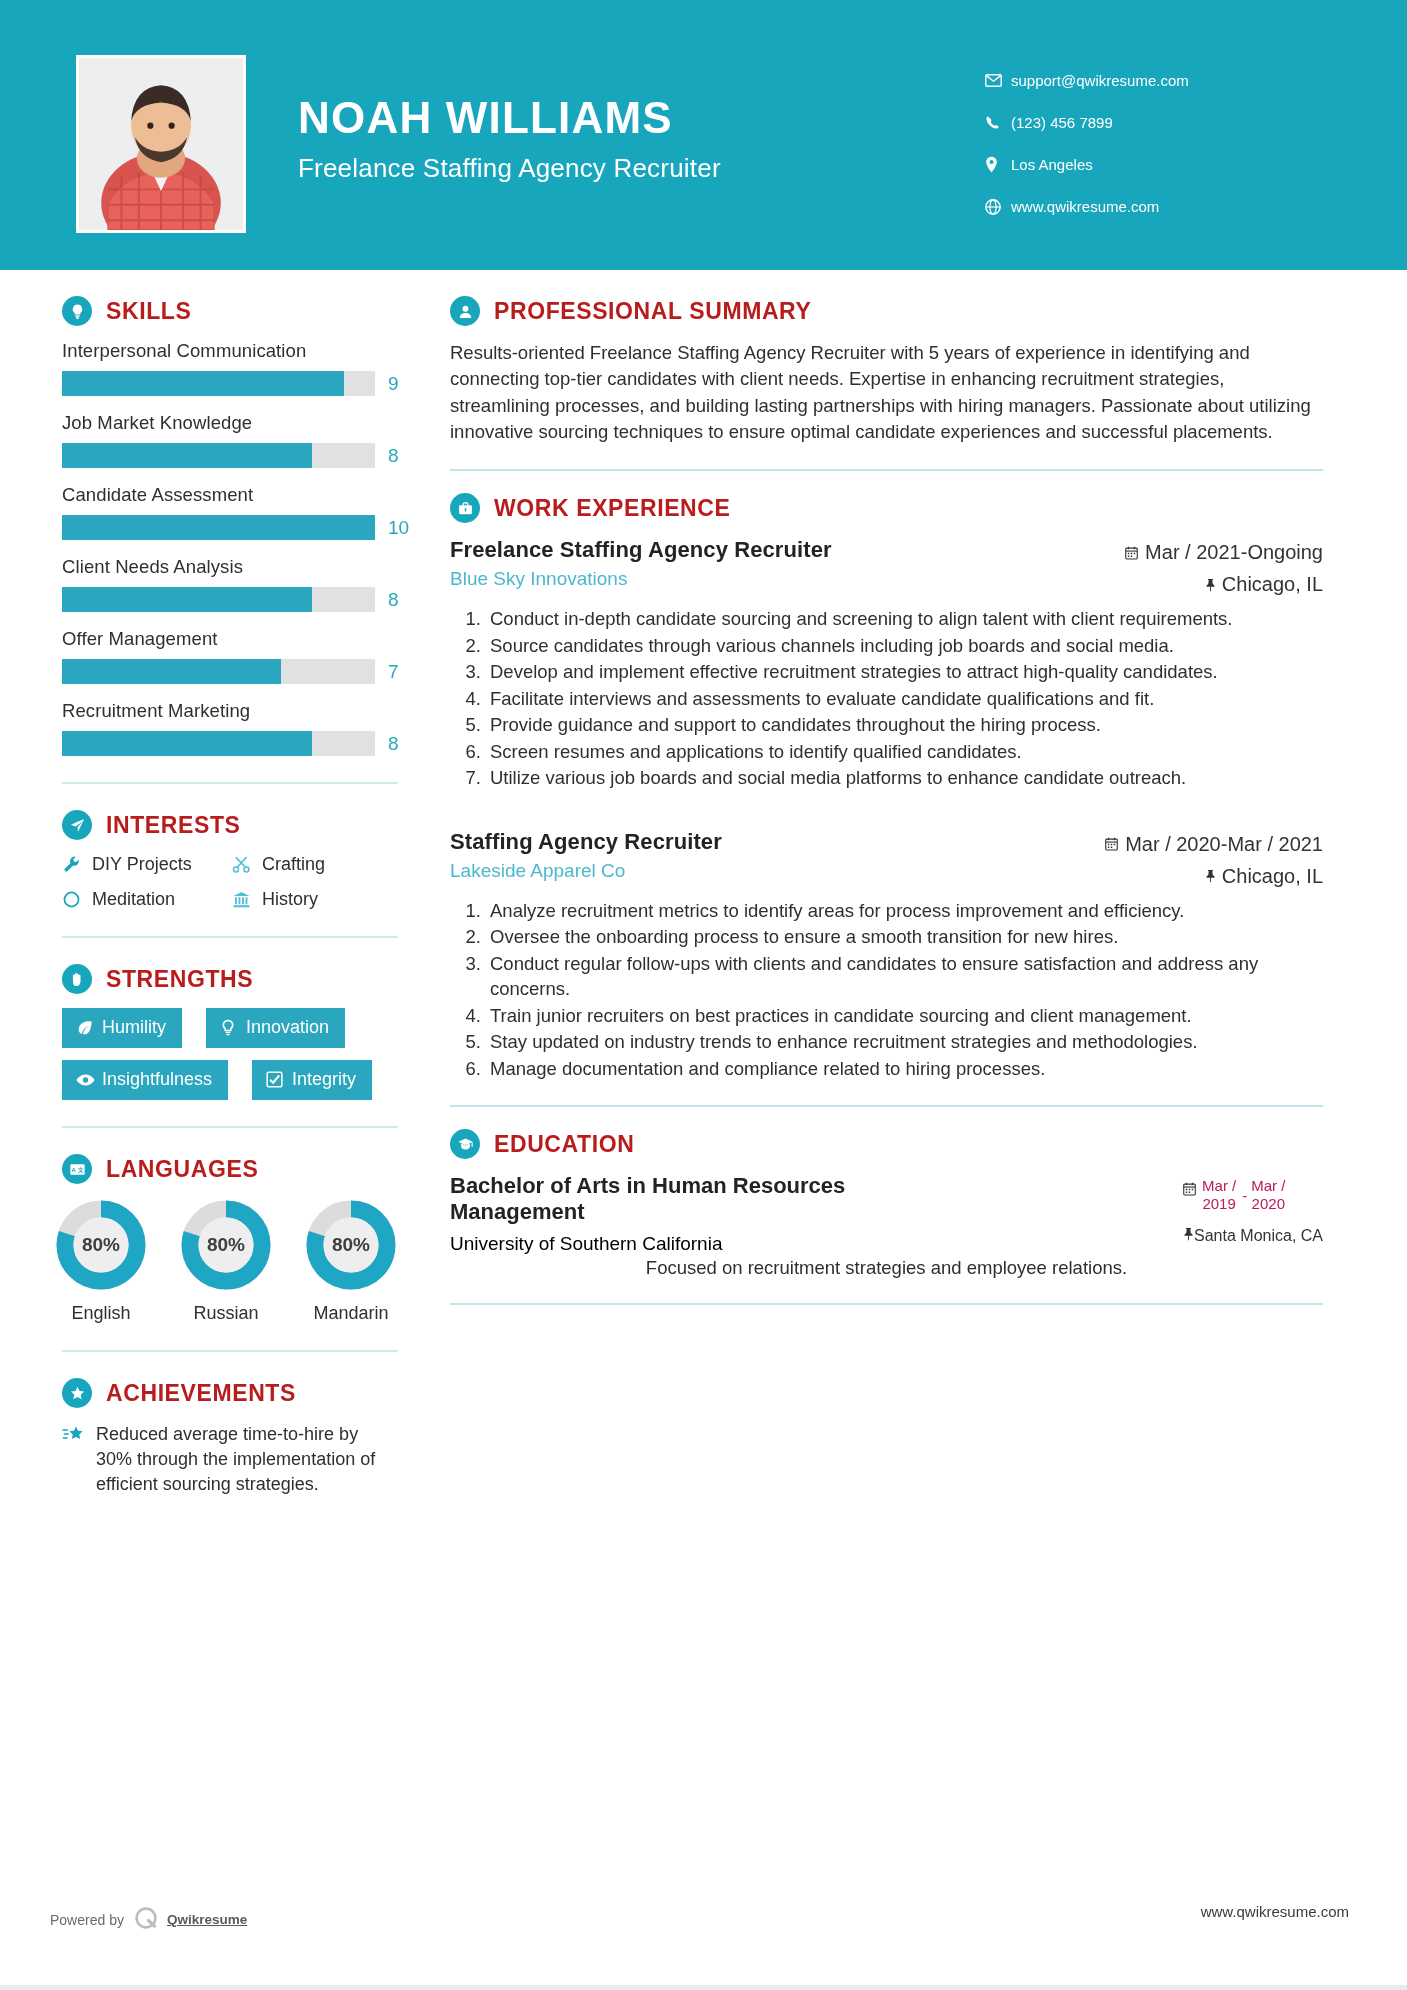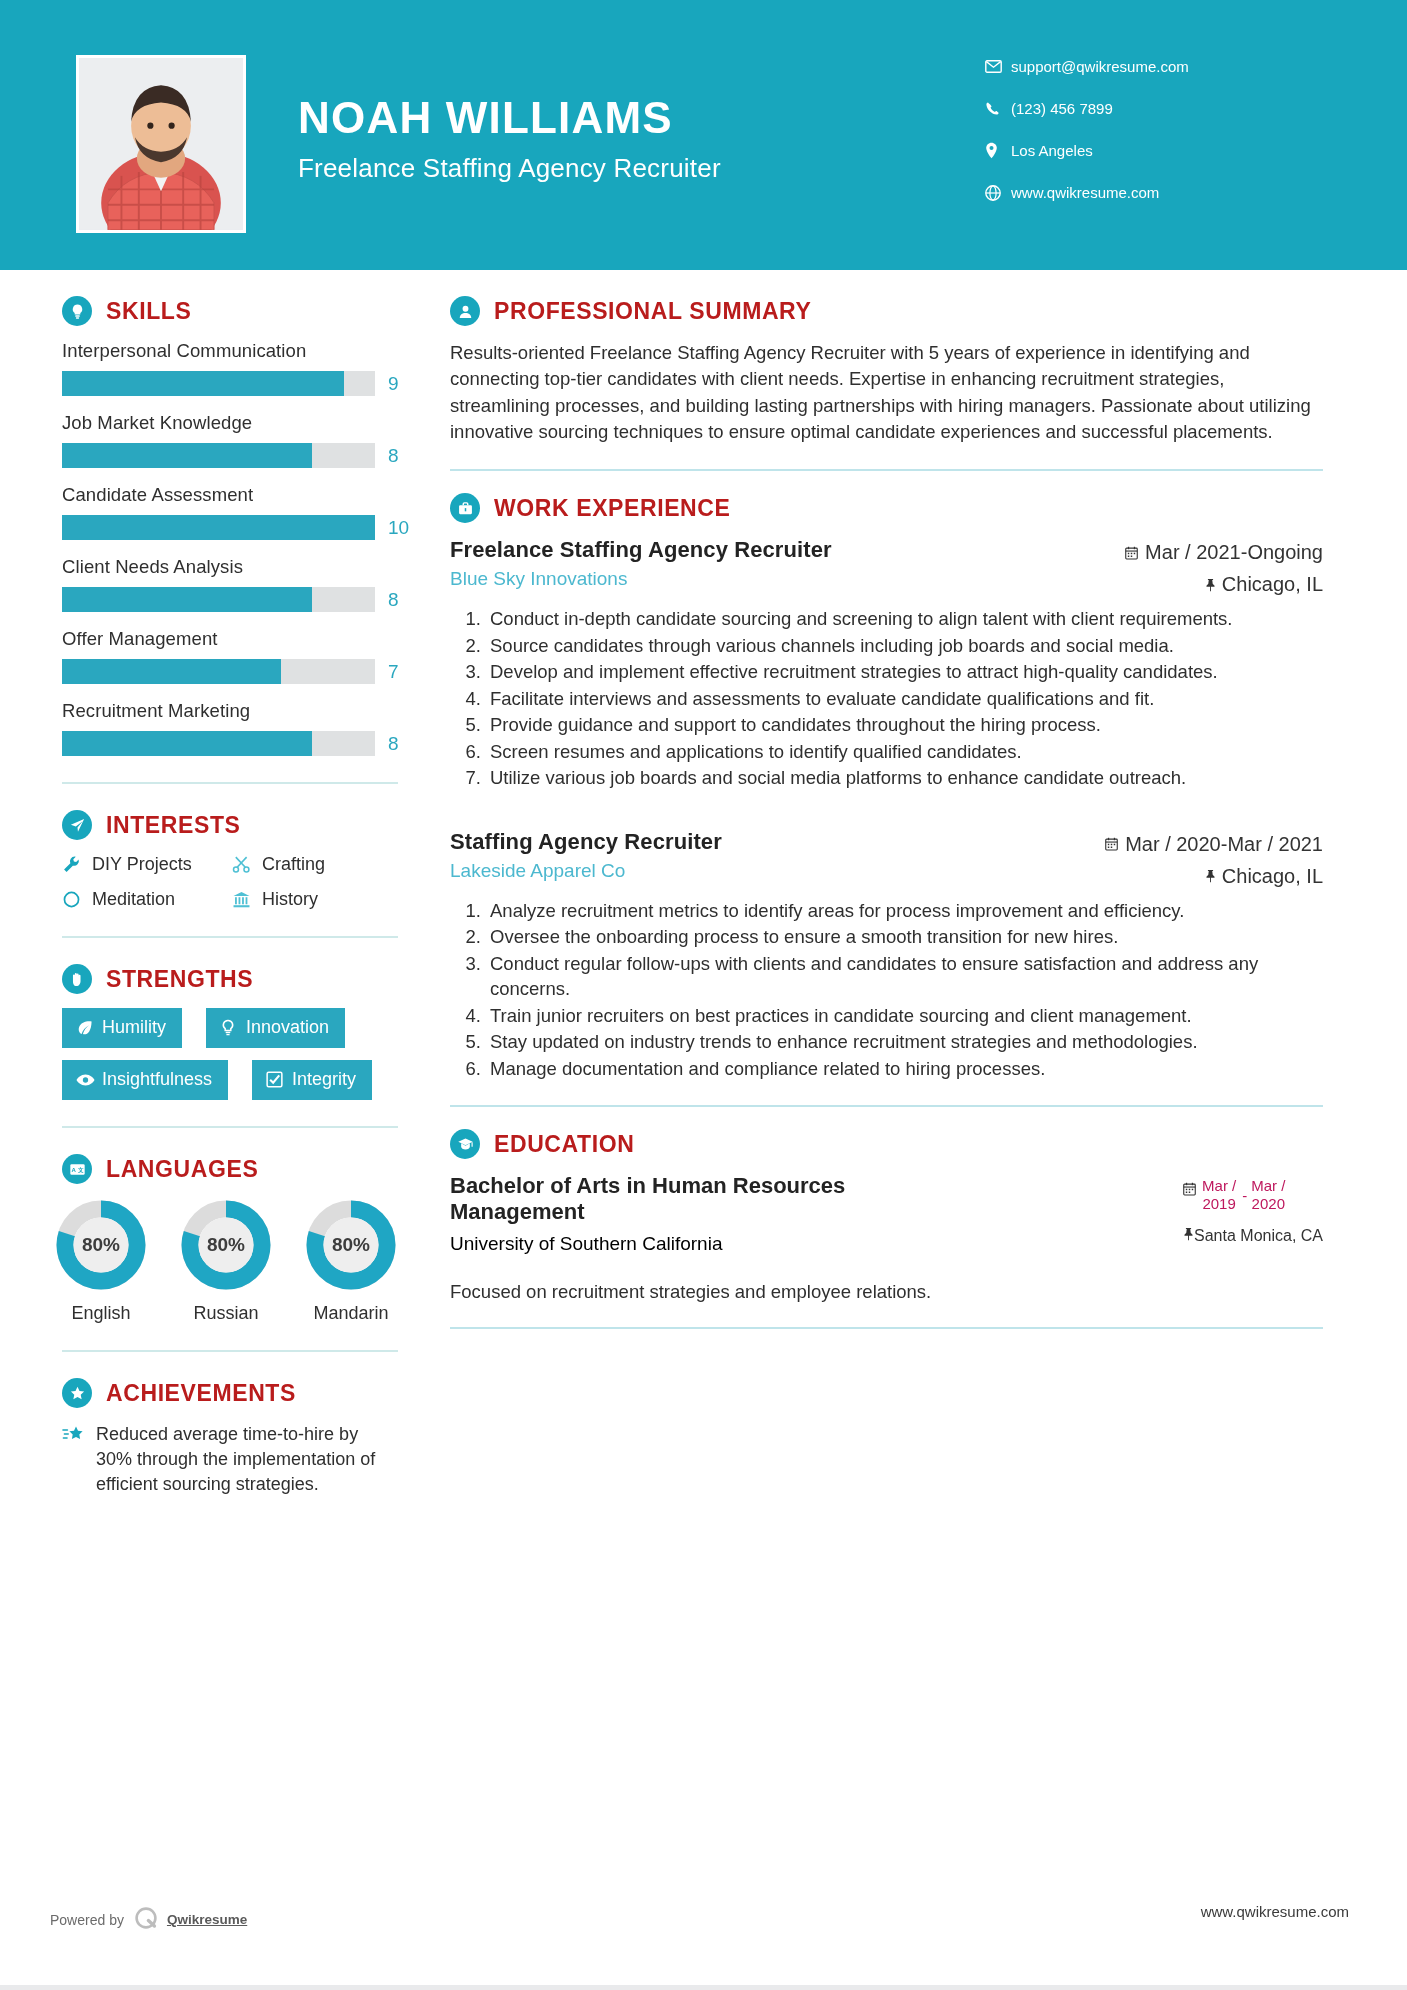--- a/index.html
+++ b/index.html
@@ -51,21 +51,21 @@
   .job-title {
     margin-top: 12px;
     font-size: 26px;
     font-weight: 400;
     color: #ffffff;
     letter-spacing: .2px;
   }
   .contact-block {
     position: absolute;
     right: 92px;
-    top: 50px;
+    top: 64px;
     width: 330px;
   }
   .contact-row {
     display: flex;
     align-items: center;
     height: 33px;
     color: #ffffff;
     font-size: 15px;
     margin-bottom: 9px;
   }
@@ -308,21 +308,22 @@
   .edu-loc {
     font-size: 16px;
     color: #333;
     display: flex; align-items: center; justify-content: flex-end;
     margin-top: 14px;
     white-space: nowrap;
   }
   .edu-desc {
     font-size: 18.5px;
     color: #2f2f2f;
-    margin-top: 26px;
+    margin-top: 2px;
+    text-align: center;
   }
 
   
   .powered {
     position: absolute;
     left: 50px;
     top: 1905px;
     display: flex;
     align-items: center;
     font-size: 14px;

